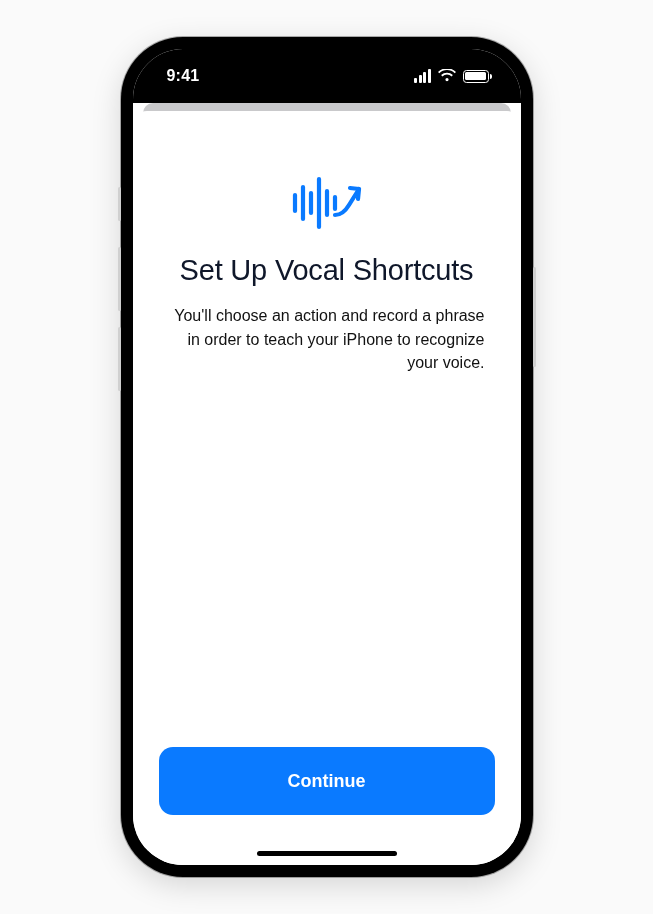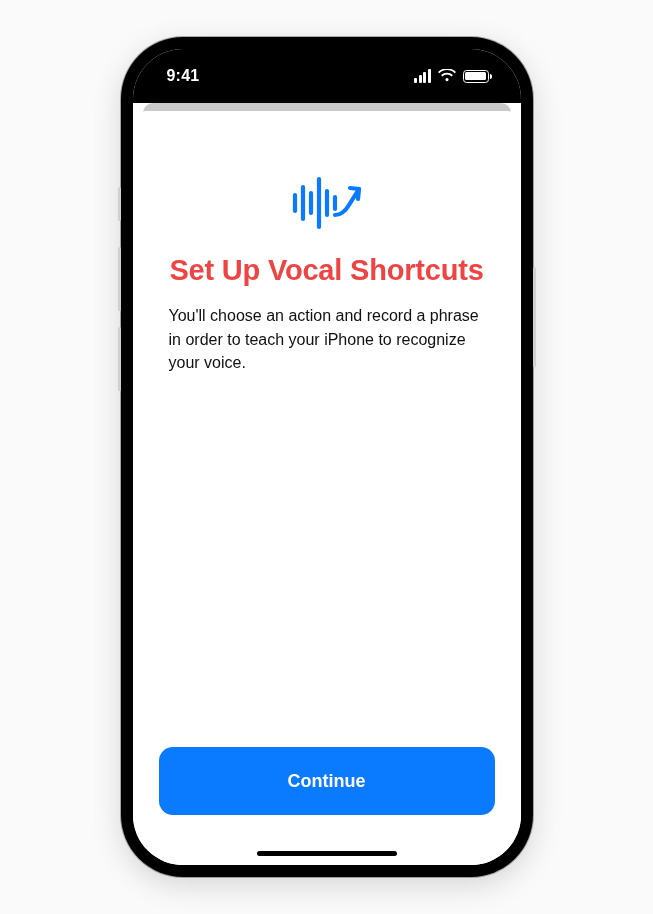--- a/index.html
+++ b/index.html
@@ -118,31 +118,31 @@
 
   .hero-icon {
     display: flex;
     justify-content: center;
     margin-top: 8px;
     margin-bottom: 18px;
   }
 
   .title {
     font-size: 29px;
-    font-weight: 700;
-    color: #ef4444;
+    font-weight: 400;
+    color: #0f172a;
     text-align: center;
     line-height: 1.22;
     letter-spacing: -0.2px;
     margin-bottom: 16px;
   }
   .subtitle {
     font-size: 16px;
     color: #111;
-    text-align: left;
+    text-align: right;
     line-height: 1.45;
     padding: 0 10px;
   }
 
   .spacer { flex: 1; }
 
   .continue-btn {
     width: 100%;
     height: 68px;
     background: #0a7aff;

